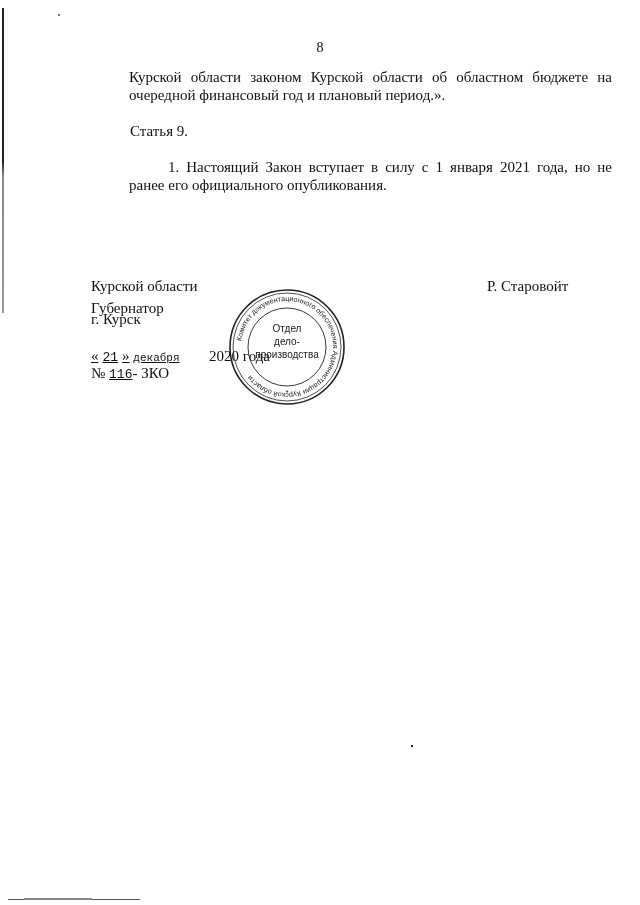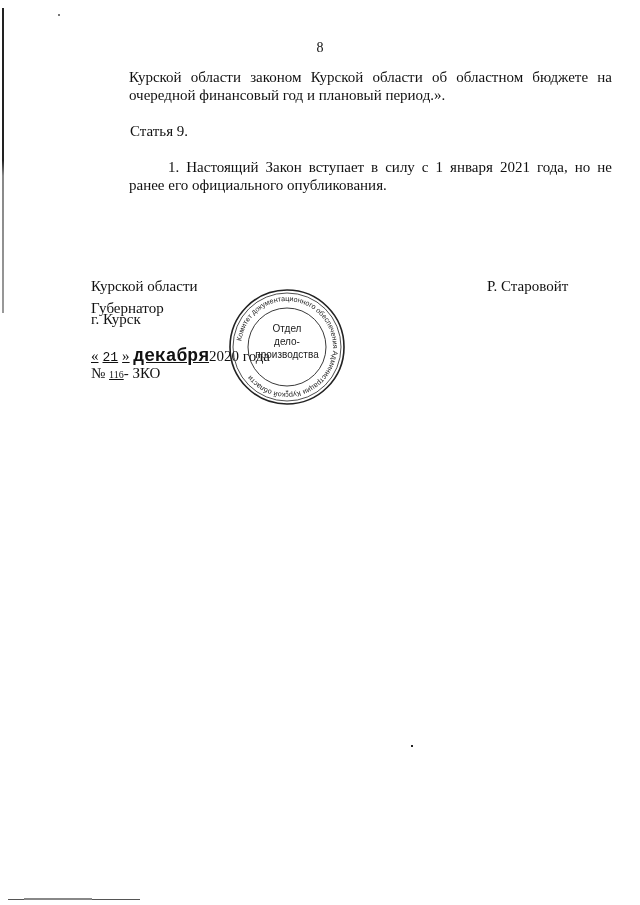--- a/index.html
+++ b/index.html
@@ -38,27 +38,27 @@
   <div class="para indent" style="top:158px;">1. Настоящий Закон вступает в силу с 1 января 2021 года, но не ранее его официального опубликования.</div>
 
   <div class="text" style="left:91px; top:259px;margin-top:40px;">Губернатор</div>
   <div class="text" style="left:91px; top:277px;">Курской области</div>
   <div class="text" style="left:487px; top:277px;">Р. Старовойт</div>
 
   <div class="text" style="left:91px; top:310px;">г. Курск</div>
 
   <div class="text" style="left:91px; top:347px;">
     <span class="ul">«</span><span class="ul" style="font-family:'Liberation Mono', monospace; font-size:13px; padding:0 4px;">21</span><span class="ul">»</span>
-    <span class="ul" style="font-family:'Liberation Mono', monospace; font-size:18px; display:inline-block; width:72px;font-weight:bold;">декабря</span>
+    <span class="ul" style="font-family:'Liberation Mono', monospace; font-size:11px; display:inline-block; width:72px;">декабря</span>
     <span>2020 года</span>
   </div>
 
   <div class="text" style="left:91px; top:364px;">
     <span>№</span>
-    <span class="ul" style="font-family:Liberation Serif, serif; font-size:10px;">116</span><span>- ЗКО</span>
+    <span class="ul" style="font-family:Liberation Mono, monospace; font-size:13px;">116</span><span>- ЗКО</span>
   </div>
 
   <svg class="stamp" viewBox="0 0 118 118">
     <defs>
       <path id="ringpath" d="M59,59 m-46,0 a46,46 0 1,1 92,0 a46,46 0 1,1 -92,0"></path>
     </defs>
     <circle cx="59" cy="59" r="57" fill="none" stroke="#222" stroke-width="1.6"></circle>
     <circle cx="59" cy="59" r="54" fill="none" stroke="#222" stroke-width="0.8"></circle>
     <circle cx="59" cy="59" r="39" fill="none" stroke="#222" stroke-width="0.9"></circle>
     <text font-family="'Liberation Sans', sans-serif" font-size="7.2" fill="#222">

